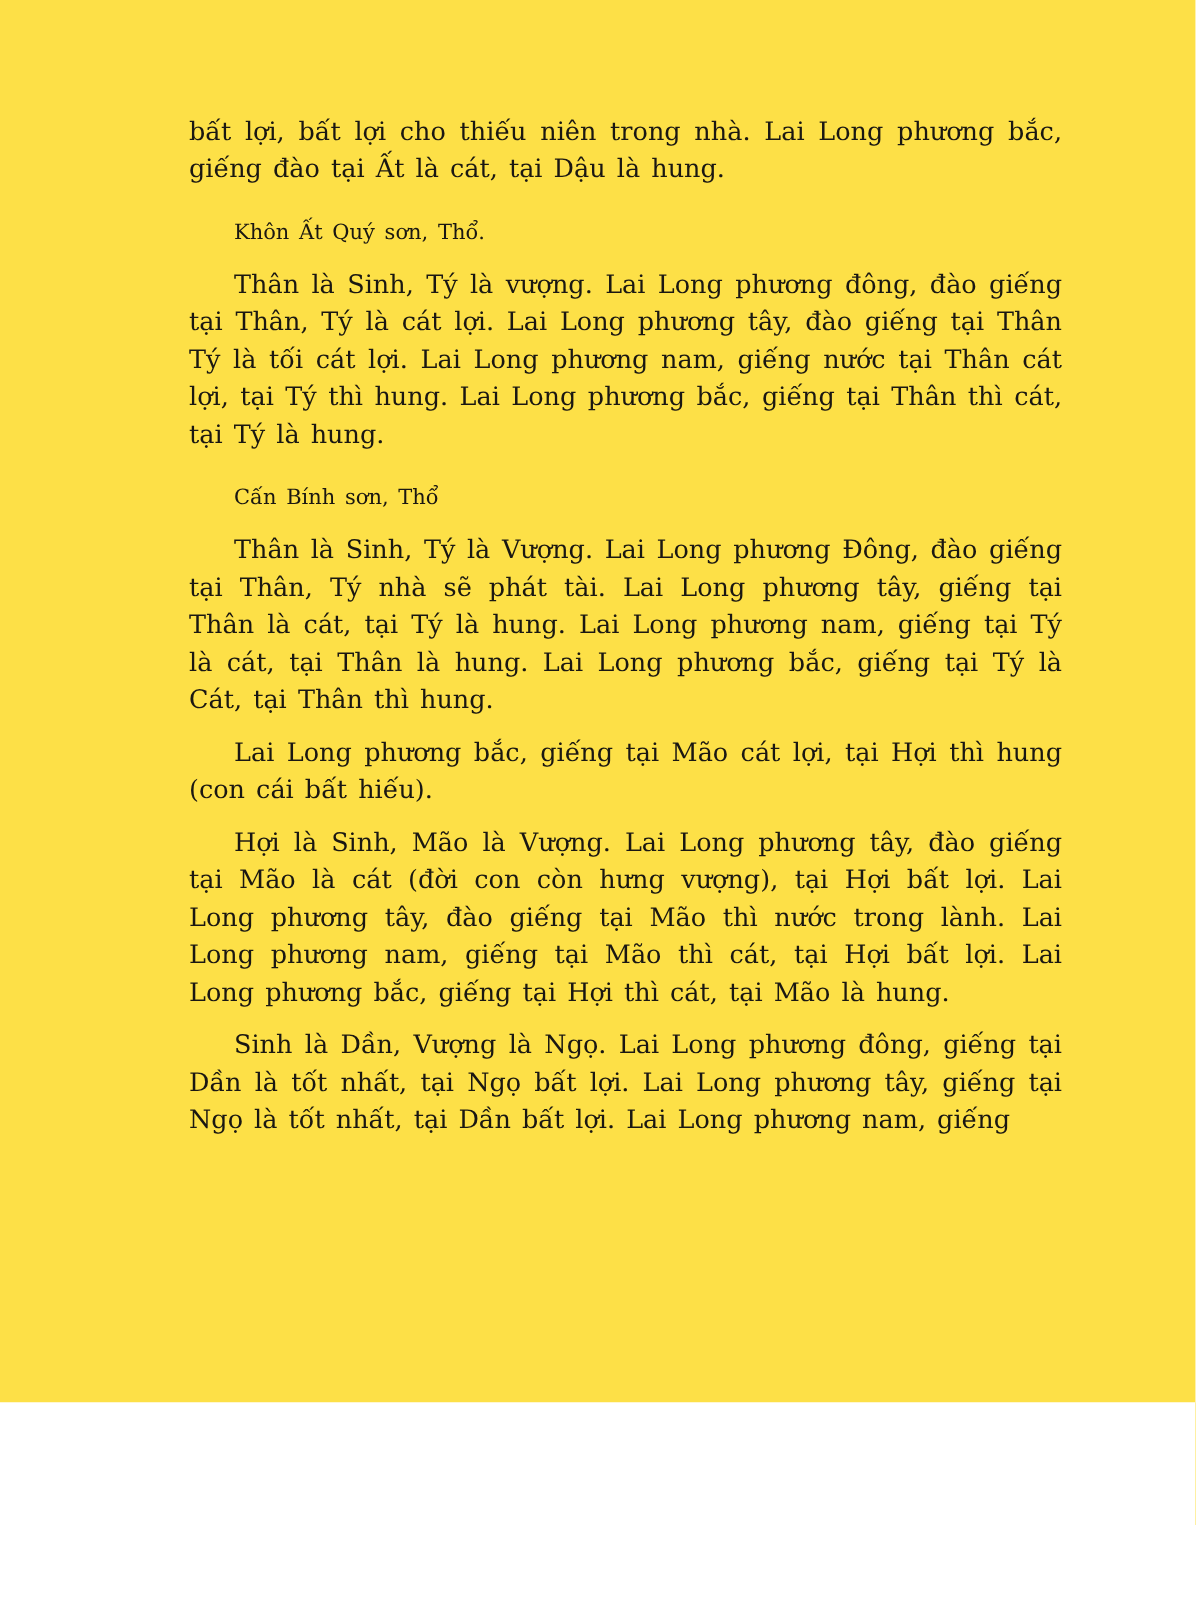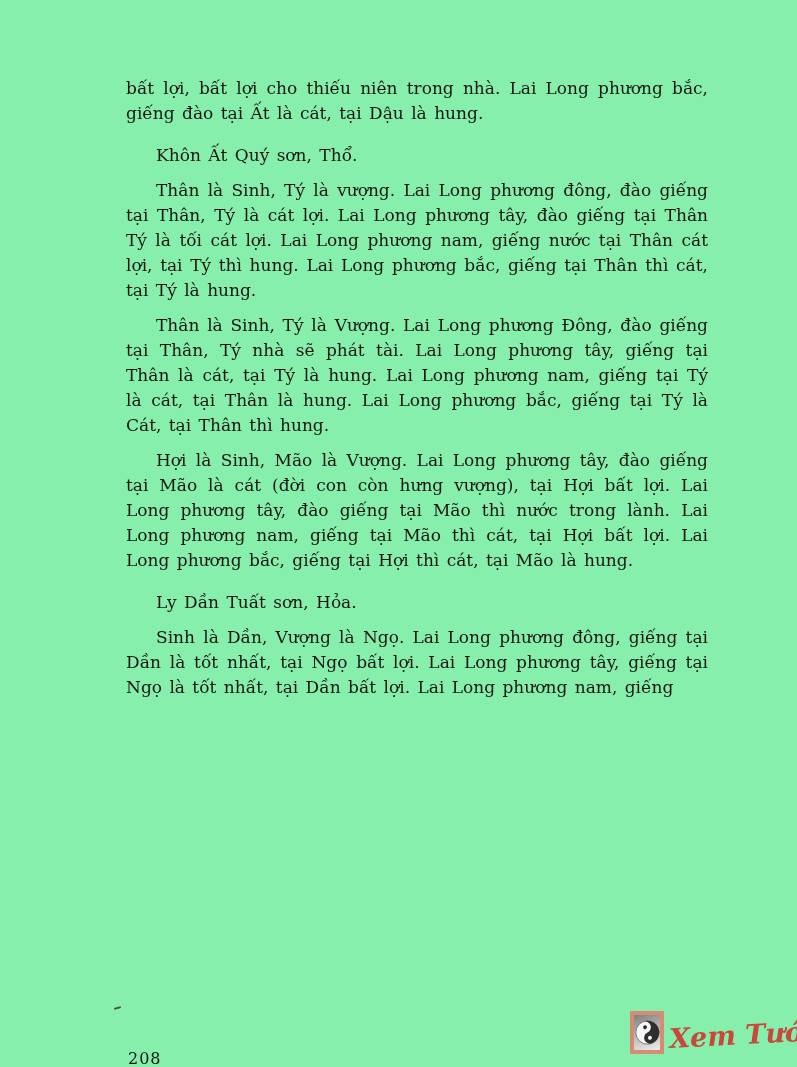--- a/index.html
+++ b/index.html
@@ -4,22 +4,22 @@
 <title>Scanned book page</title>
 <style>
   html, body {
     margin: 0;
     padding: 0;
     background: #ffffff;
   }
   .page {
     position: relative;
     width: 797px;
-    height: 1067px;
-    background: #86efac;
+    height: 935px;
+    background: #fde047;
     overflow: hidden;
     font-family: "DejaVu Serif", serif;
     color: #1a1712;
   }
   .content {
     position: absolute;
     left: 126px;
     top: 76px;
     width: 582px;
     font-size: 17px;
@@ -28,21 +28,21 @@
     word-spacing: 2px;
   }
   .content > :first-child { margin-top: 0; }
   .para {
     margin: 10px 0 0 0;
     text-indent: 30px;
   }
   .para.continuation { text-indent: 0; }
   .heading {
     margin: 17px 0 7px 0;
-    font-size: 17px;
+    font-size: 14px;
     font-weight: normal;
     text-indent: 30px;
     text-align: left;
   }
   .footer-mark {
     position: absolute;
     left: 114px;
     top: 1007px;
     width: 7px;
     height: 2px;
@@ -92,23 +92,24 @@
 </style>
 </head>
 <body>
 
 <div class="page">
 
   <main class="content">
     <p class="para continuation">bất lợi, bất lợi cho thiếu niên trong nhà. Lai Long phương bắc, giếng đào tại Ất là cát, tại Dậu là hung.</p>
     <p class="heading">Khôn Ất Quý sơn, Thổ.</p>
     <p class="para">Thân là Sinh, Tý là vượng. Lai Long phương đông, đào giếng tại Thân, Tý là cát lợi. Lai Long phương tây, đào giếng tại Thân Tý là tối cát lợi. Lai Long phương nam, giếng nước tại Thân cát lợi, tại Tý thì hung. Lai Long phương bắc, giếng tại Thân thì cát, tại Tý là hung.</p>
+    <p class="heading">Cấn Bính sơn, Thổ</p>
     <p class="para">Thân là Sinh, Tý là Vượng. Lai Long phương Đông, đào giếng tại Thân, Tý nhà sẽ phát tài. Lai Long phương tây, giếng tại Thân là cát, tại Tý là hung. Lai Long phương nam, giếng tại Tý là cát, tại Thân là hung. Lai Long phương bắc, giếng tại Tý là Cát, tại Thân thì hung.</p>
+    <p class="para">Lai Long phương bắc, giếng tại Mão cát lợi, tại Hợi thì hung (con cái bất hiếu).</p>
     <p class="para">Hợi là Sinh, Mão là Vượng. Lai Long phương tây, đào giếng tại Mão là cát (đời con còn hưng vượng), tại Hợi bất lợi. Lai Long phương tây, đào giếng tại Mão thì nước trong lành. Lai Long phương nam, giếng tại Mão thì cát, tại Hợi bất lợi. Lai Long phương bắc, giếng tại Hợi thì cát, tại Mão là hung.</p>
-    <p class="heading">Ly Dần Tuất sơn, Hỏa.</p>
     <p class="para">Sinh là Dần, Vượng là Ngọ. Lai Long phương đông, giếng tại Dần là tốt nhất, tại Ngọ bất lợi. Lai Long phương tây, giếng tại Ngọ là tốt nhất, tại Dần bất lợi. Lai Long phương nam, giếng</p>
   </main>
 
   <span class="footer-mark"></span>
 
   <div class="page-number">208</div>
 
   <div class="logo">
     <span class="logo-frame">
       <svg width="25" height="25" viewBox="0 0 64 64" aria-hidden="true">

